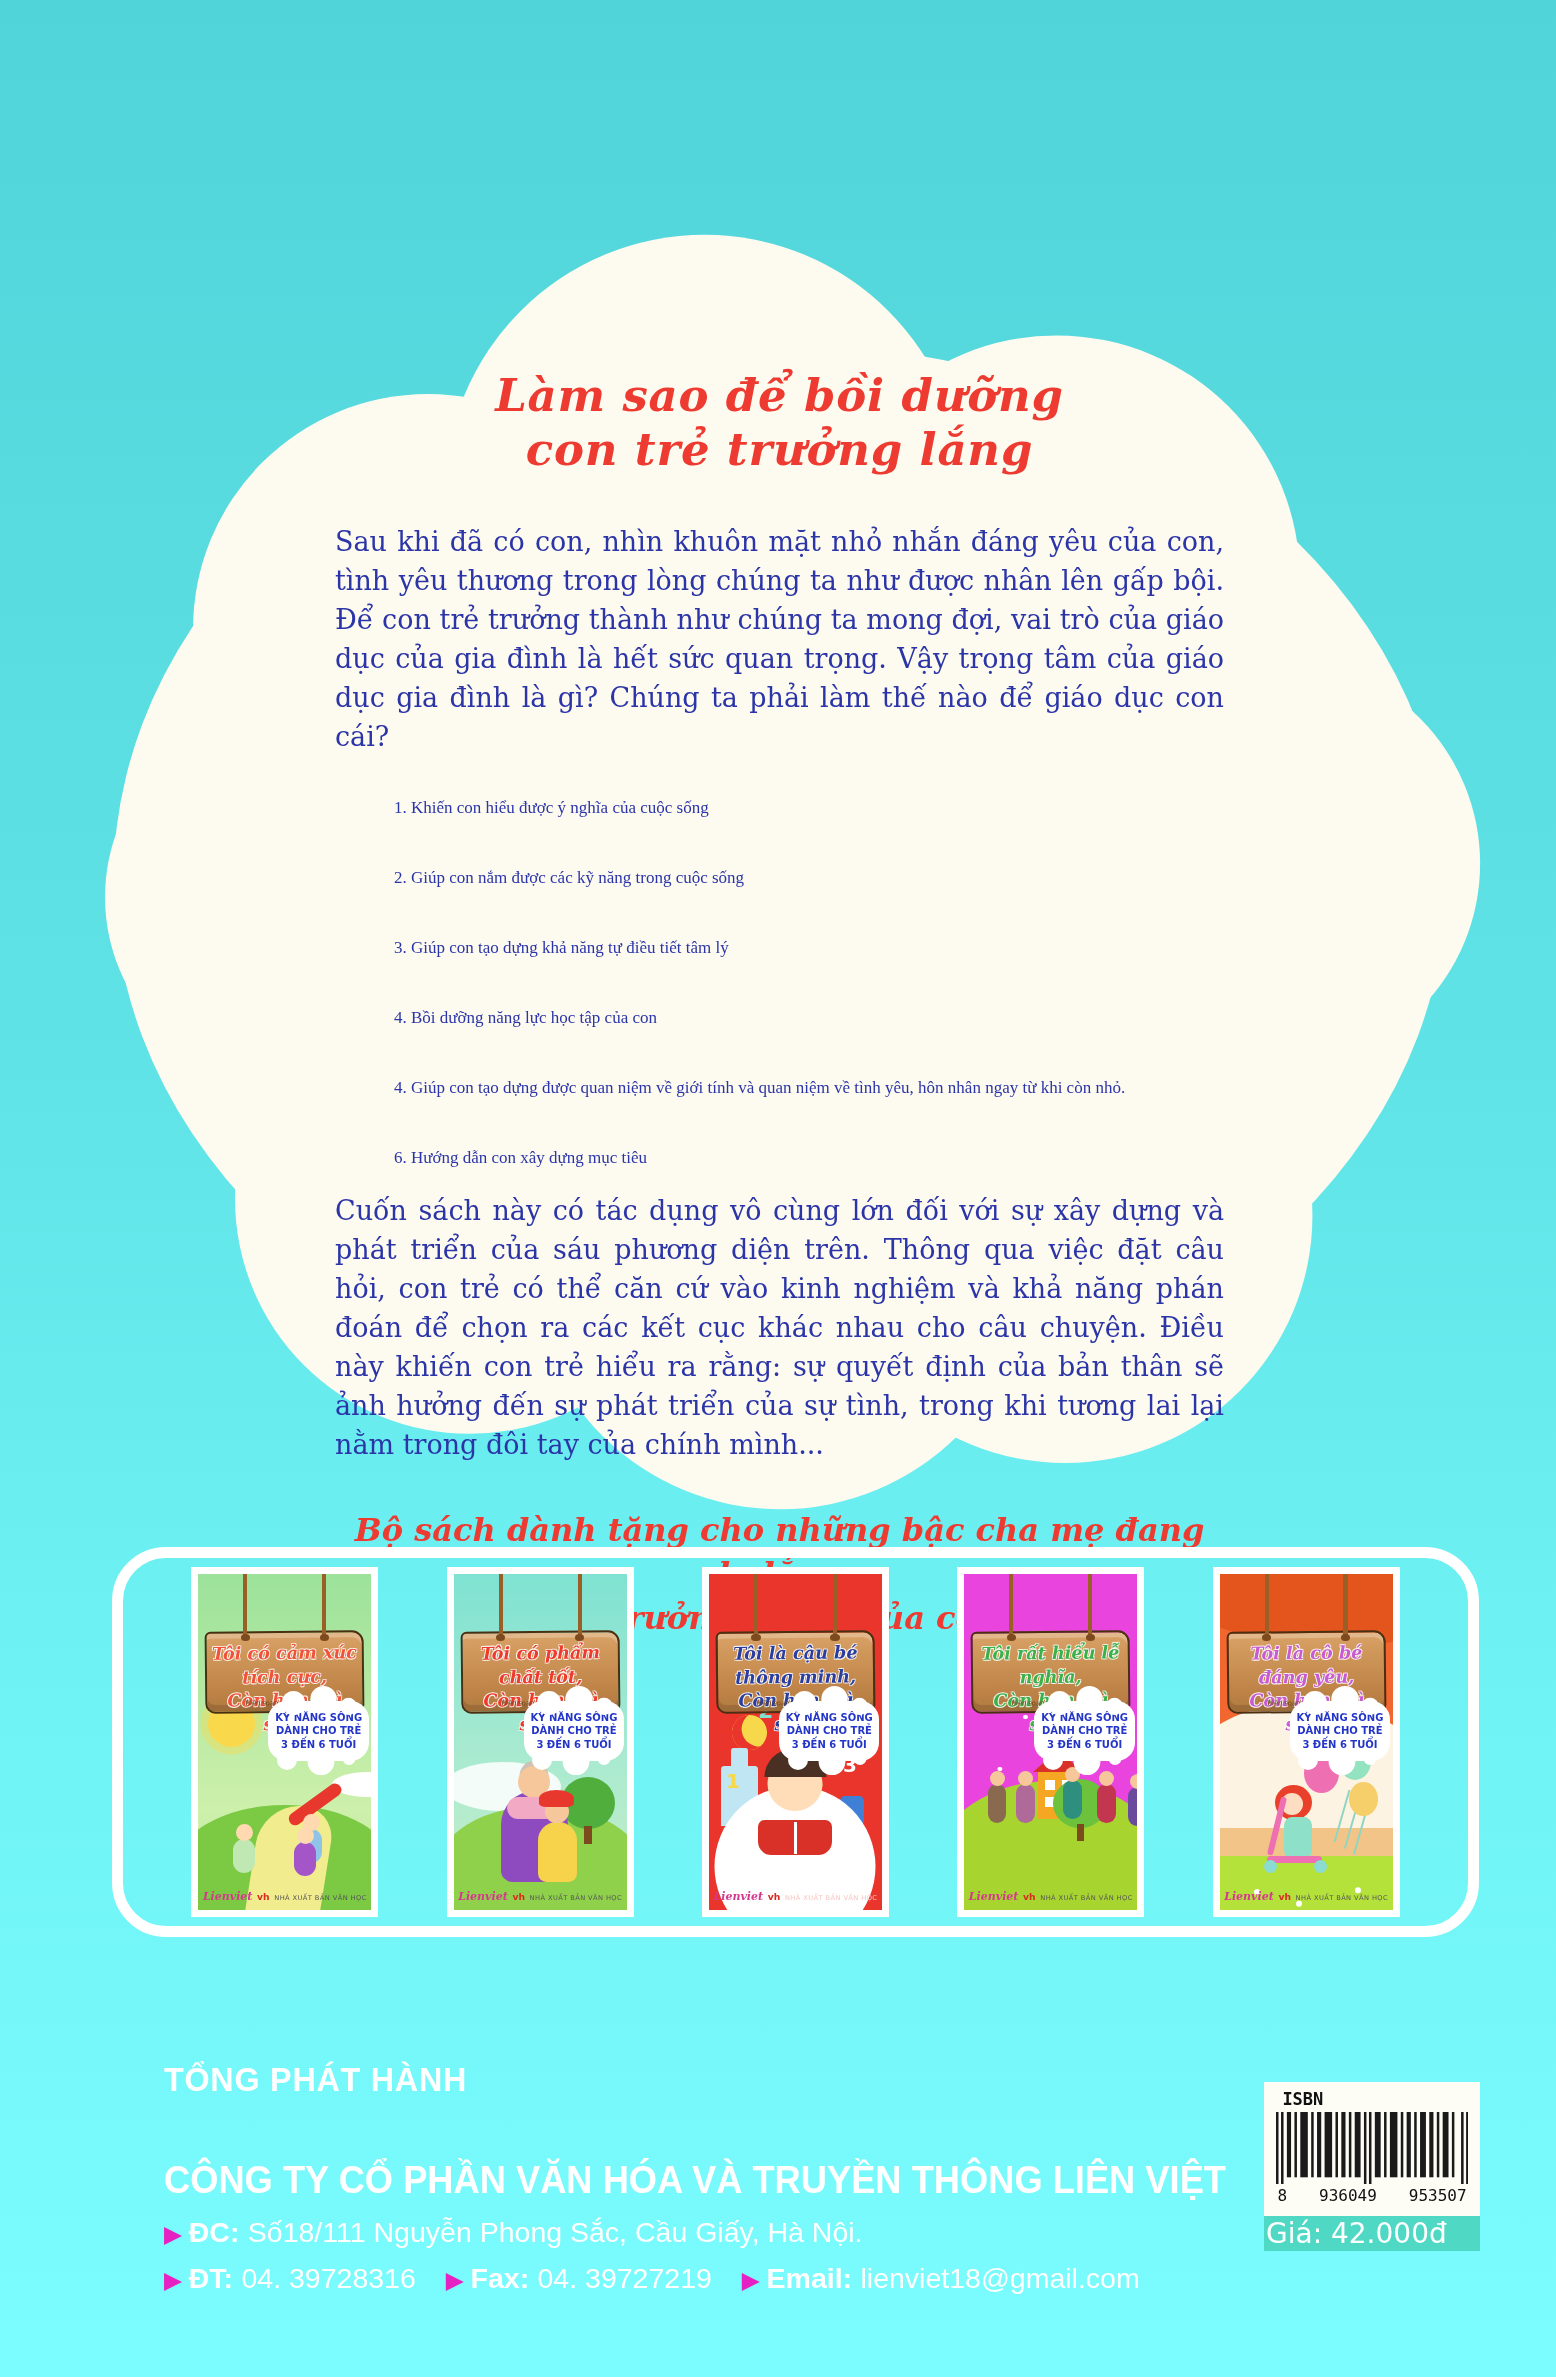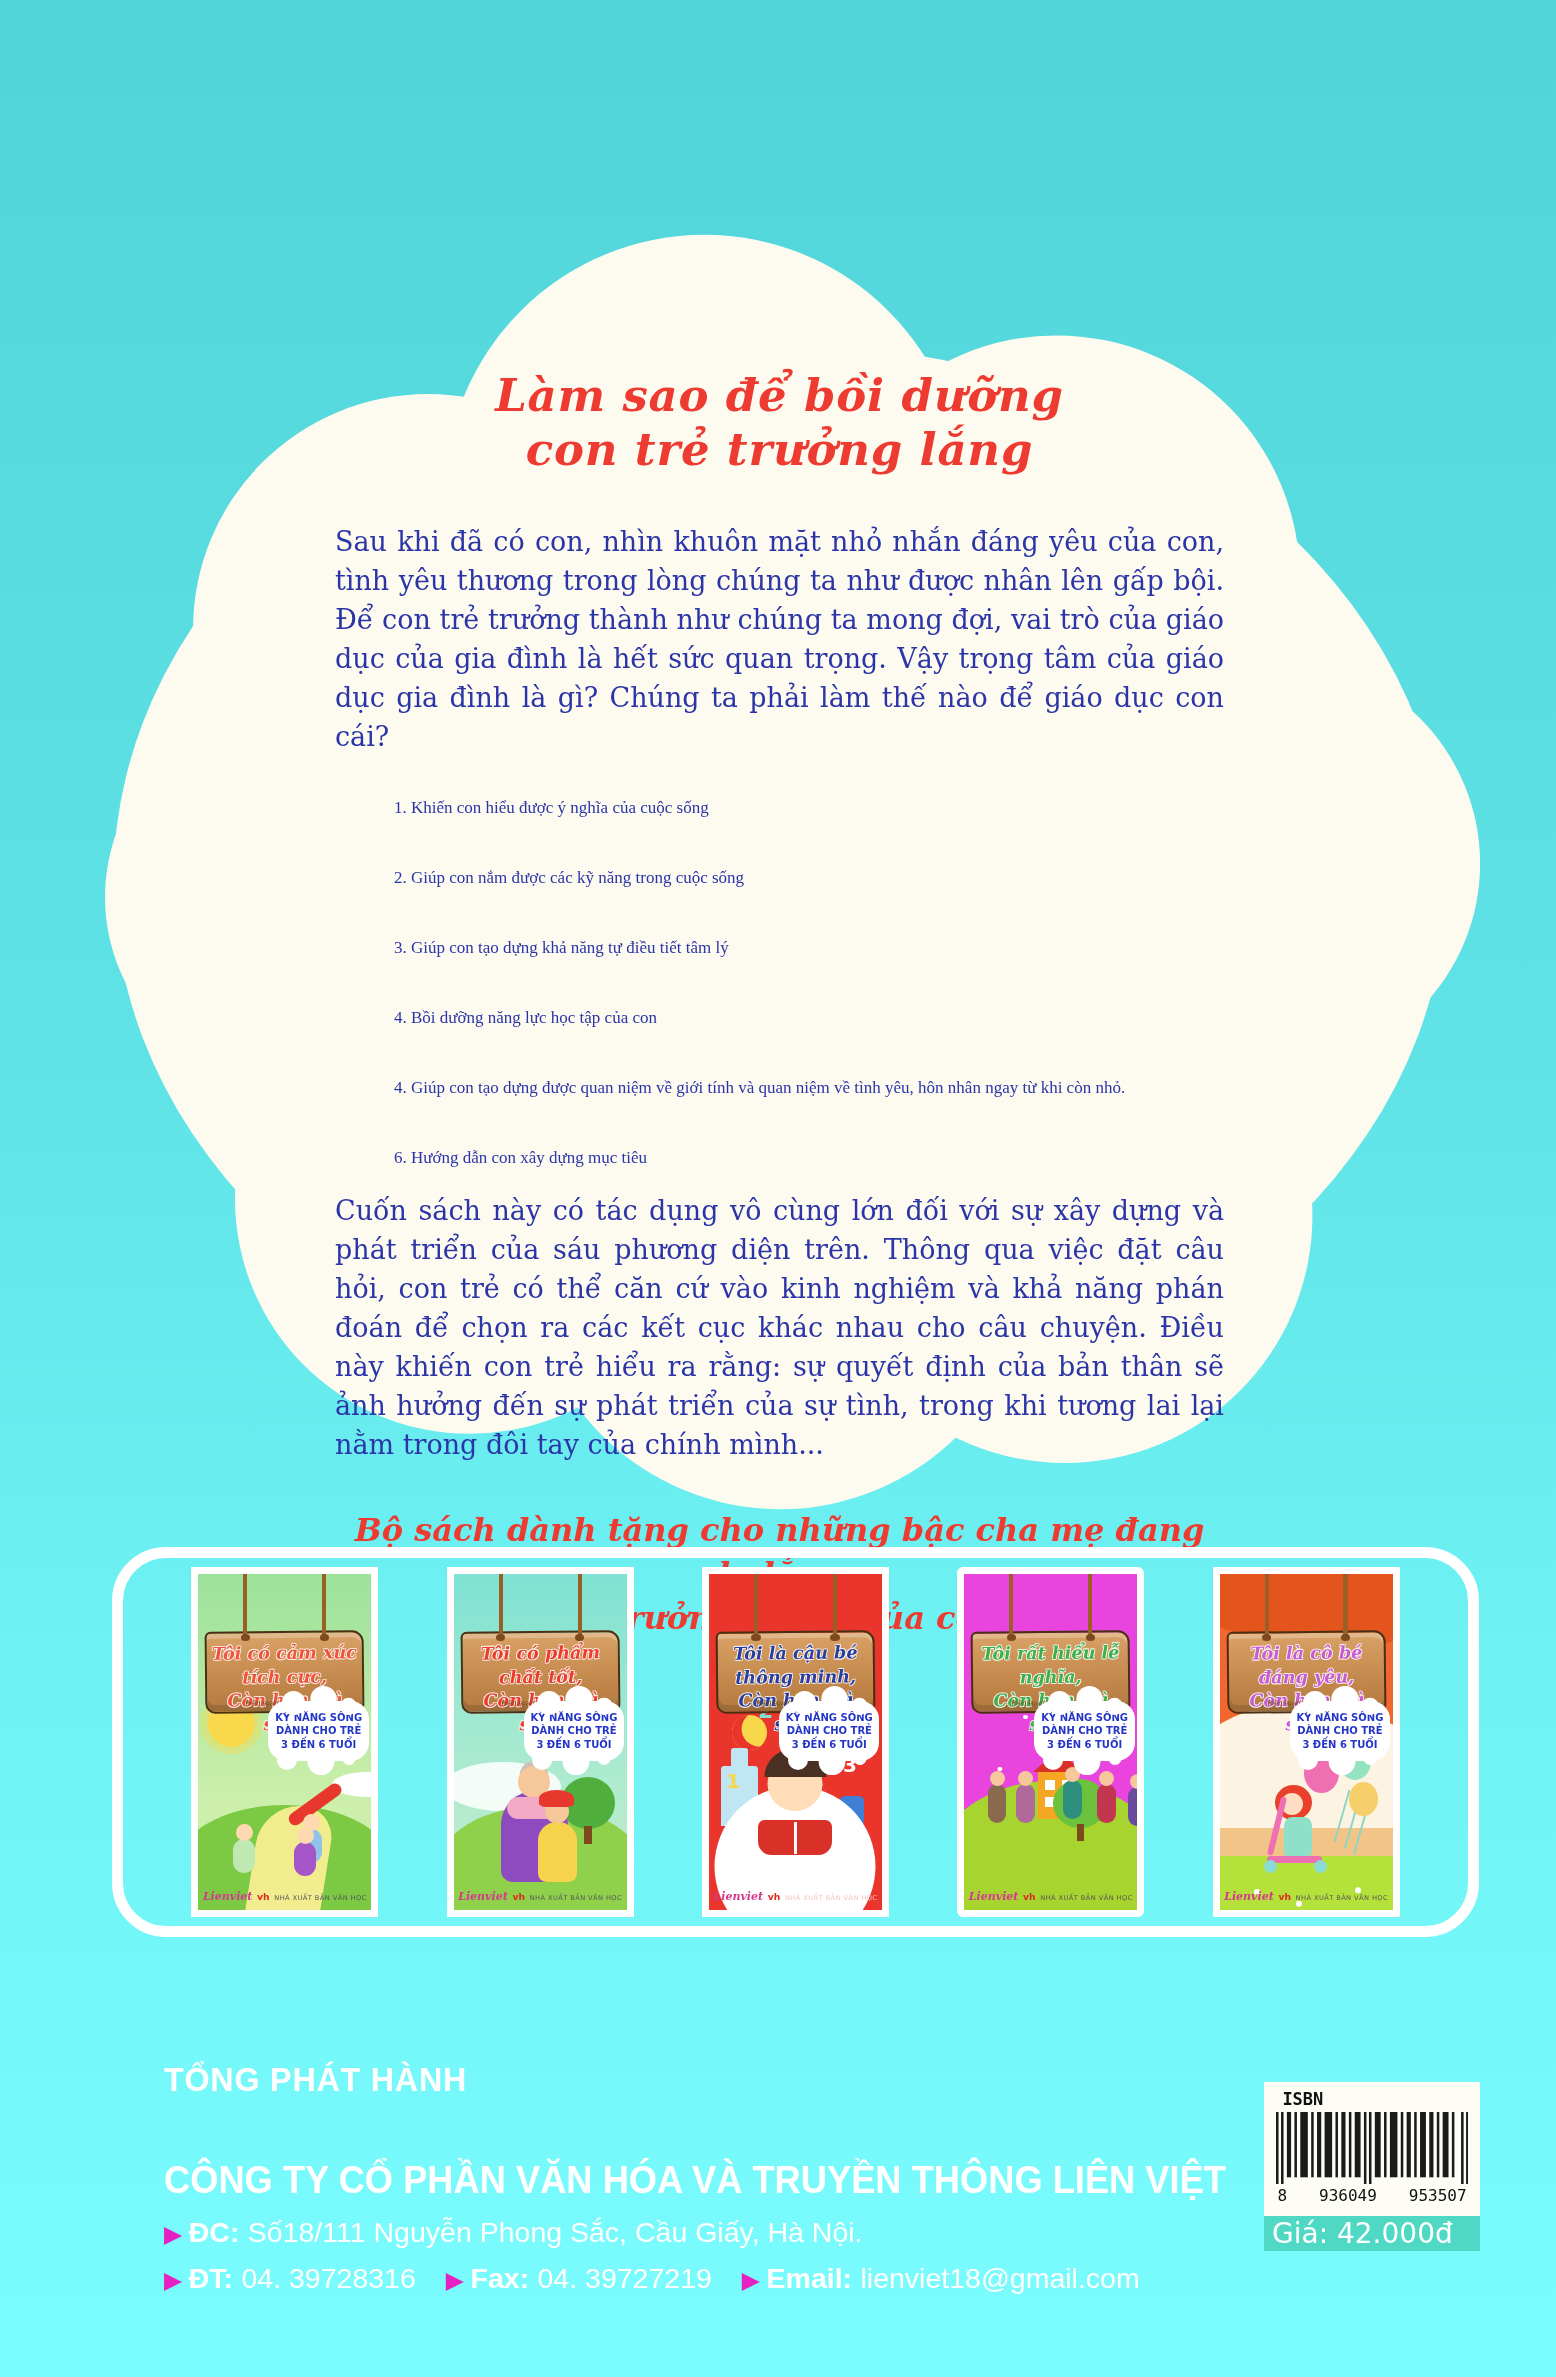--- a/index.html
+++ b/index.html
@@ -21,21 +21,21 @@
         font-size:32px;line-height:44px;color:#ee3b31;}
   
   .books-panel{position:absolute;left:112px;top:1547px;width:1367px;height:390px;
         border:11px solid #ffffff;border-radius:54px;box-sizing:border-box;
         display:flex;align-items:center;justify-content:space-evenly;}
   .book{position:relative;width:187px;height:350px;border:7.5px solid #ffffff;
         box-sizing:border-box;overflow:hidden;flex:0 0 auto;}
   .b1{background:linear-gradient(180deg,#9ce29b,#cdf0ab 70%,#bdeba0);}
   .b2{background:linear-gradient(180deg,#7fe2d2,#a9ead0 55%,#c9eec6);}
   .b3{background:#e9352b;}
-  .b4{background:#e944dd;border-radius:6px;}
+  .b4{background:#e944dd;}
   .b5{background:#f2672f;}
   .rope{position:absolute;top:0;width:4.2px;height:64px;background:#9a5f26;z-index:3;}
   .rope.r1{left:26%;} .rope.r2{right:26%;}
   .rope::after{content:"";position:absolute;bottom:-3.4px;left:-2.5px;width:9.2px;height:7.5px;
         background:#7c4a1c;border-radius:50%;}
   .sign{position:absolute;top:57px;left:4%;width:92%;height:82px;z-index:2;
         background:linear-gradient(180deg,#d9a266,#c08448 70%,#b07a40);
         border:2.5px solid #4a2f12;border-radius:5.9px 11.7px 7.5px 10px;
         box-shadow:inset 0 5px 0 rgba(255,255,255,.25), inset 0 -6.7px 0 rgba(0,0,0,.12);
         transform:rotate(-0.6deg);box-sizing:border-box;}
@@ -196,21 +196,21 @@
   
   .barcode-box{position:absolute;left:1264px;top:2082px;width:216px;height:134px;
         background:#fdfdf6;box-sizing:border-box;padding:6.7px 11.7px 5px 11.7px;}
   .isbn{font-family:"DejaVu Sans Mono",monospace;font-size:17px;font-weight:bold;
         color:#111;margin-left:6.7px;}
   .bars{display:block;width:100%;height:72px;margin-top:3.4px;}
   .digits{display:flex;justify-content:space-between;font-family:"DejaVu Sans Mono",monospace;
         font-size:16px;color:#111;margin-top:1.7px;padding:0 1.7px;}
   .price-band{position:absolute;left:1264px;top:2216px;width:216px;height:35px;
         background:#4fd8c3;color:#fff;font-family:"DejaVu Sans",sans-serif;
-        font-size:28px;line-height:35px;padding-left:8px;box-sizing:border-box;}
+        font-size:28px;line-height:35px;padding-left:2px;box-sizing:border-box;}
 </style>
 </head>
 <body>
 
 <div class="page">
 
   <svg class="cloud-svg" viewBox="0 0 1700 1560" xmlns="http://www.w3.org/2000/svg">
     <g fill="#FDFAEF">
       <ellipse cx="850" cy="790" rx="795" ry="640"></ellipse>
       <circle cx="760" cy="330" r="310"></circle>

